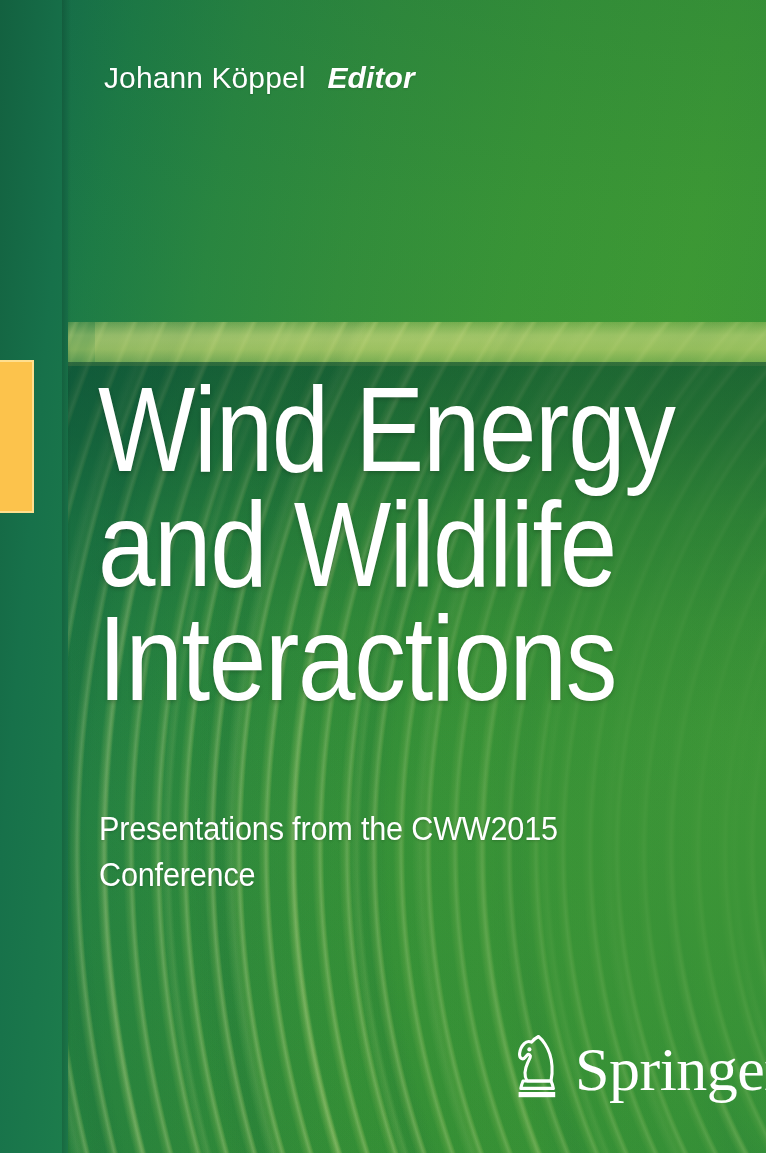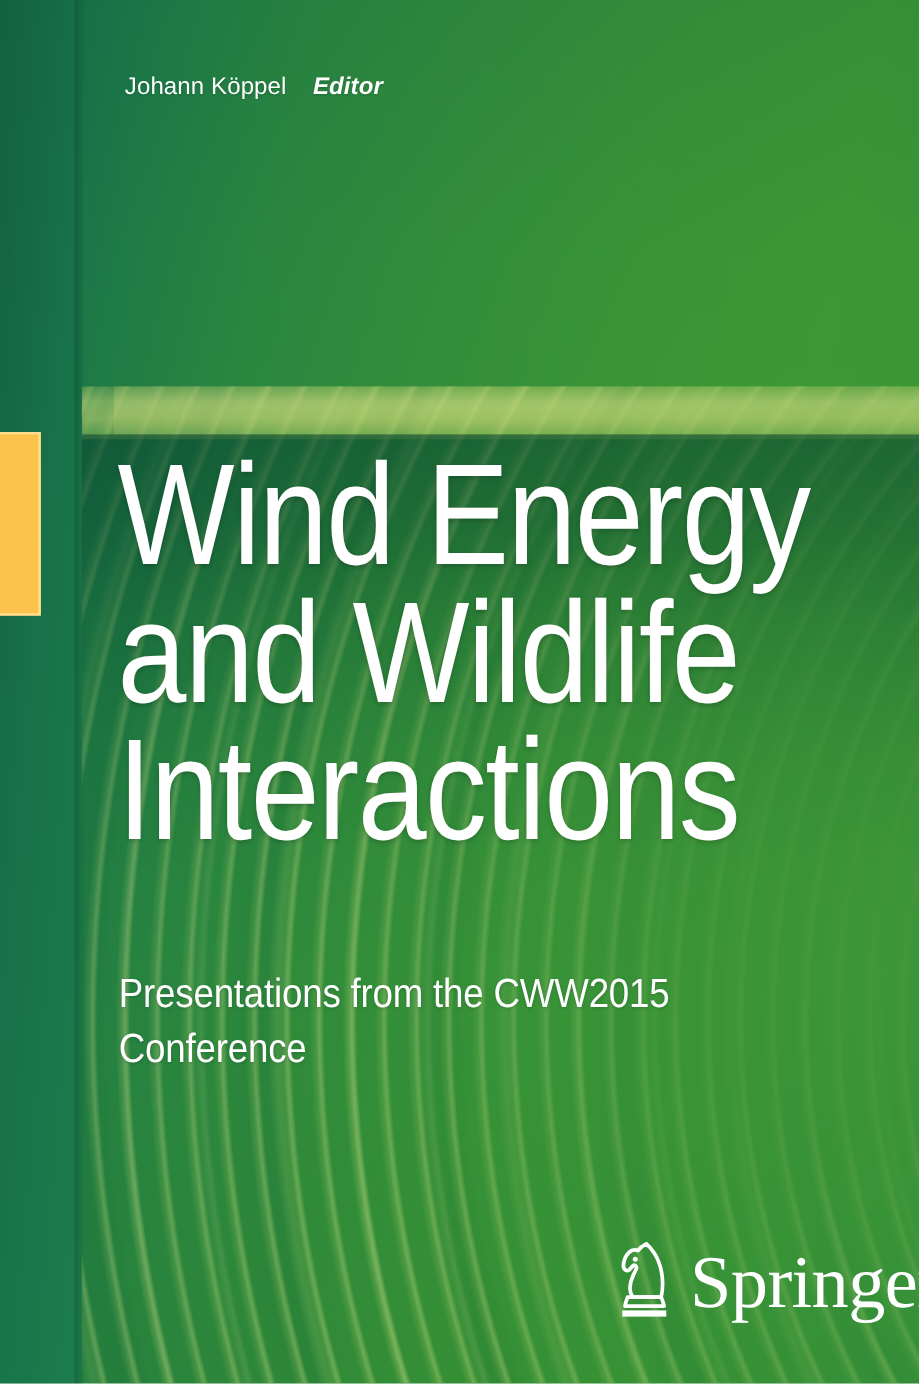--- a/index.html
+++ b/index.html
@@ -178,21 +178,21 @@
         rgba(206,220,130,0.60) 45%,
         rgba(170,198,98,0.40) 100%);
   }
 
   
   .editor-line {
     position: absolute;
     left: 104px;
     top: 61px;
     color: #ffffff;
-    font-size: 20px;
+    font-size: 30px;
     letter-spacing: 0.1px;
     white-space: nowrap;
     text-shadow: 0 1px 2px rgba(0,0,0,0.18);
   }
   .editor-name { font-weight: 400; }
   .editor-role {
     font-style: italic;
     font-weight: 700;
     margin-left: 22px;
   }

